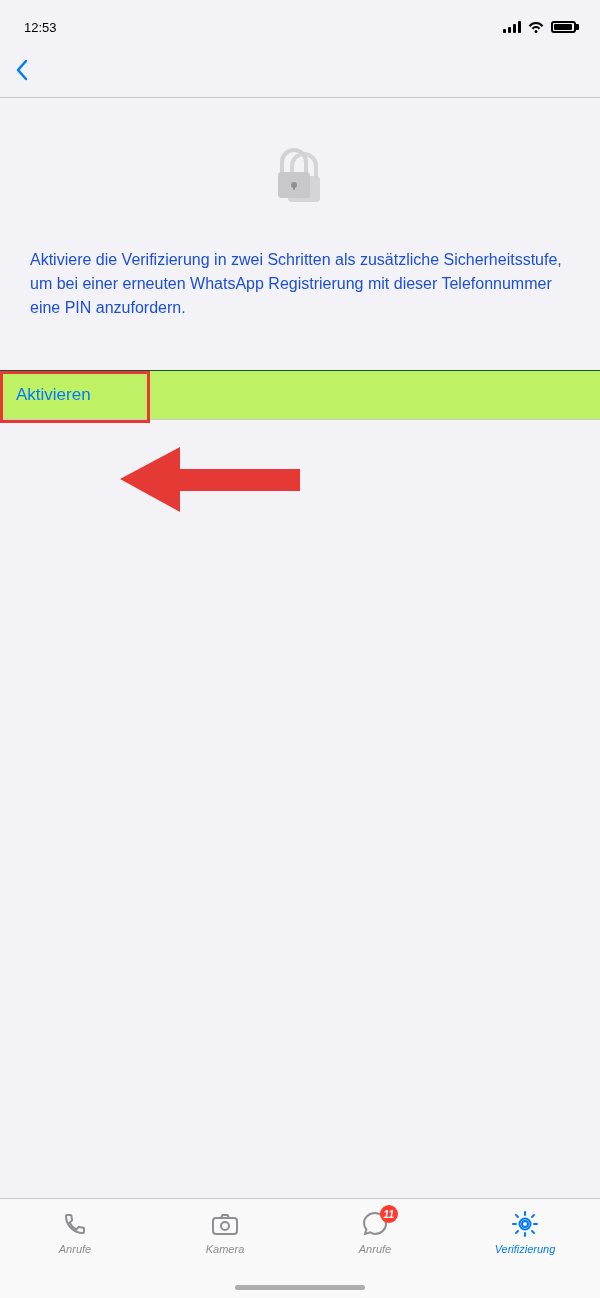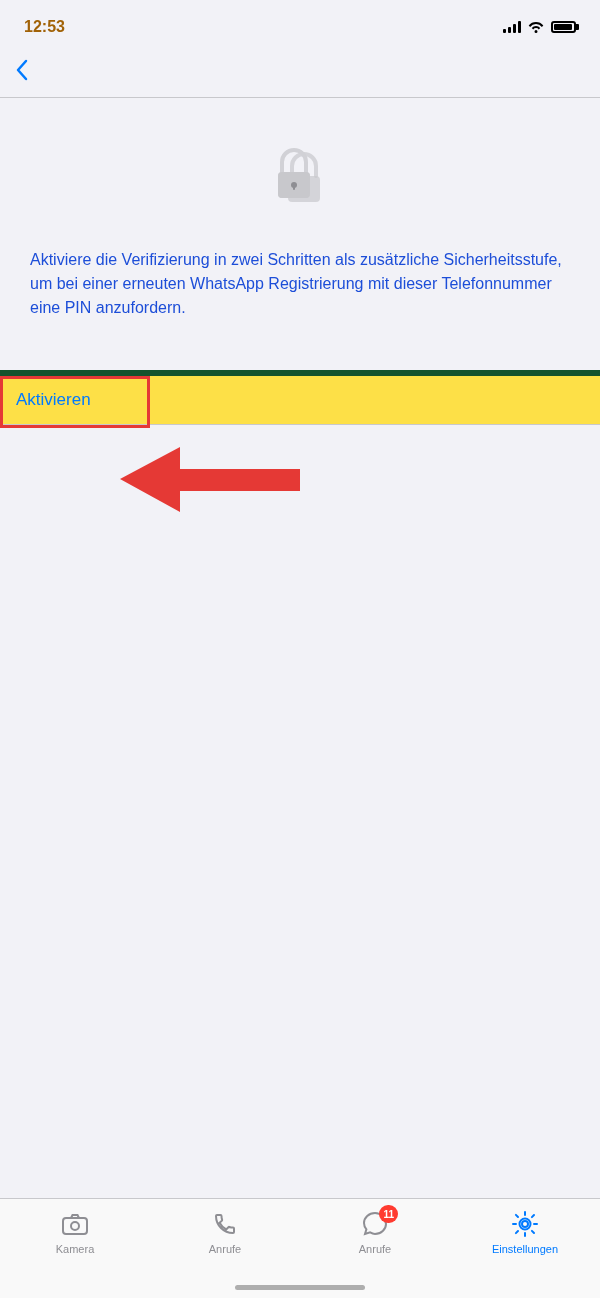--- a/index.html
+++ b/index.html
@@ -16,23 +16,23 @@
     
     .status-bar {
       display: flex;
       justify-content: space-between;
       align-items: center;
       padding: 14px 24px 8px;
       background: #f2f2f7;
       height: 48px;
     }
     .status-time {
-      font-size: 16px;
-      font-weight: 700;
-      color: #a16207;
+      font-size: 13px;
+      font-weight: 400;
+      color: #000000;
     }
     .status-icons {
       display: flex;
       align-items: center;
       gap: 6px;
     }
     .signal-bars {
       display: flex;
       align-items: flex-end;
       gap: 2px;
@@ -123,22 +123,22 @@
     .description {
       font-size: 16px;
       color: #1d4ed8;
       line-height: 1.5;
       padding: 0 10px;
       margin-bottom: 30px;
     }
 
     
     .action-section {
-      background: #fde047;
-      border-top: 6px solid #14532d;
+      background: #bef264;
+      border-top: 1px solid #14532d;
       border-bottom: 1px solid #c8c8cc;
       position: relative;
     }
     .action-row {
       padding: 14px 16px;
       display: flex;
       align-items: center;
     }
     .action-label {
       font-size: 17px;
@@ -159,20 +159,21 @@
       align-items: flex-start;
       padding-top: 10px;
     }
     .tab-item {
       flex: 1;
       display: flex;
       flex-direction: column;
       align-items: center;
       gap: 4px;
       cursor: pointer;
+      font-style: italic;
     }
     .tab-icon {
       font-size: 24px;
       color: #8e8e93;
       position: relative;
       width: 30px;
       height: 30px;
       display: flex;
       align-items: center;
       justify-content: center;
@@ -277,53 +278,53 @@
 
     <polygon points="0,32 60,0 60,22 180,22 180,44 60,44 60,65" fill="#e53935"></polygon>
   </svg>
 </div>
 
 <div class="tab-bar">
 
 
   <div class="tab-item">
     <div class="tab-icon">
+      <svg width="24" height="24" viewBox="0 0 24 24" fill="none">
+        <path d="M6.6 10.8c1.4 2.8 3.8 5.1 6.6 6.6l2.2-2.2c.3-.3.7-.4 1-.2 1.1.4 2.3.6 3.6.6.6 0 1 .4 1 1V20c0 .6-.4 1-1 1C10.6 21 3 13.4 3 4c0-.6.4-1 1-1h3.5c.6 0 1 .4 1 1 0 1.3.2 2.5.6 3.6.1.3 0 .7-.2 1L6.6 10.8z" stroke="#8e8e93" stroke-width="2" fill="none"></path>
+      </svg>
+    </div>
+    <span class="tab-label">Anrufe</span>
+  </div>
+
+  <div class="tab-item">
+    <div class="tab-icon">
       <svg width="26" height="22" viewBox="0 0 26 22" fill="none">
         <rect x="1" y="5" width="24" height="16" rx="3" stroke="#8e8e93" stroke-width="2"></rect>
         <circle cx="13" cy="13" r="4" stroke="#8e8e93" stroke-width="2"></circle>
         <path d="M9 5l1.5-3h5L17 5" stroke="#8e8e93" stroke-width="2" stroke-linecap="round"></path>
       </svg>
     </div>
     <span class="tab-label">Kamera</span>
-  </div>
-
-  <div class="tab-item">
-    <div class="tab-icon">
-      <svg width="24" height="24" viewBox="0 0 24 24" fill="none">
-        <path d="M6.6 10.8c1.4 2.8 3.8 5.1 6.6 6.6l2.2-2.2c.3-.3.7-.4 1-.2 1.1.4 2.3.6 3.6.6.6 0 1 .4 1 1V20c0 .6-.4 1-1 1C10.6 21 3 13.4 3 4c0-.6.4-1 1-1h3.5c.6 0 1 .4 1 1 0 1.3.2 2.5.6 3.6.1.3 0 .7-.2 1L6.6 10.8z" stroke="#8e8e93" stroke-width="2" fill="none"></path>
-      </svg>
-    </div>
-    <span class="tab-label">Anrufe</span>
   </div>
 
   <div class="tab-item">
     <div class="tab-icon">
       <svg width="26" height="26" viewBox="0 0 26 26" fill="none">
         <path d="M13 2C6.9 2 2 6.5 2 12c0 2.4.9 4.6 2.4 6.3L3 23l5.1-1.6C9.8 22.4 11.3 23 13 23c6.1 0 11-4.5 11-10S19.1 2 13 2z" stroke="#8e8e93" stroke-width="2" fill="none"></path>
       </svg>
       <span class="badge">11</span>
     </div>
     <span class="tab-label">Anrufe</span>
   </div>
 
   <div class="tab-item">
     <div class="tab-icon active">
       <svg width="26" height="26" viewBox="0 0 26 26" fill="none">
         <circle cx="13" cy="13" r="3" stroke="#007aff" stroke-width="2"></circle>
         <path d="M13 1v3M13 22v3M1 13h3M22 13h3M3.9 3.9l2.1 2.1M19.9 19.9l2.1 2.1M3.9 22.1l2.1-2.1M19.9 6.1l2.1-2.1" stroke="#007aff" stroke-width="2" stroke-linecap="round"></path>
         <circle cx="13" cy="13" r="5.5" stroke="#007aff" stroke-width="2"></circle>
       </svg>
     </div>
-    <span class="tab-label active">Einstellungen</span>
+    <span class="tab-label active">Verifizierung</span>
   </div>
 </div>
 
 <div class="home-indicator"></div>
 
 </body></html>

